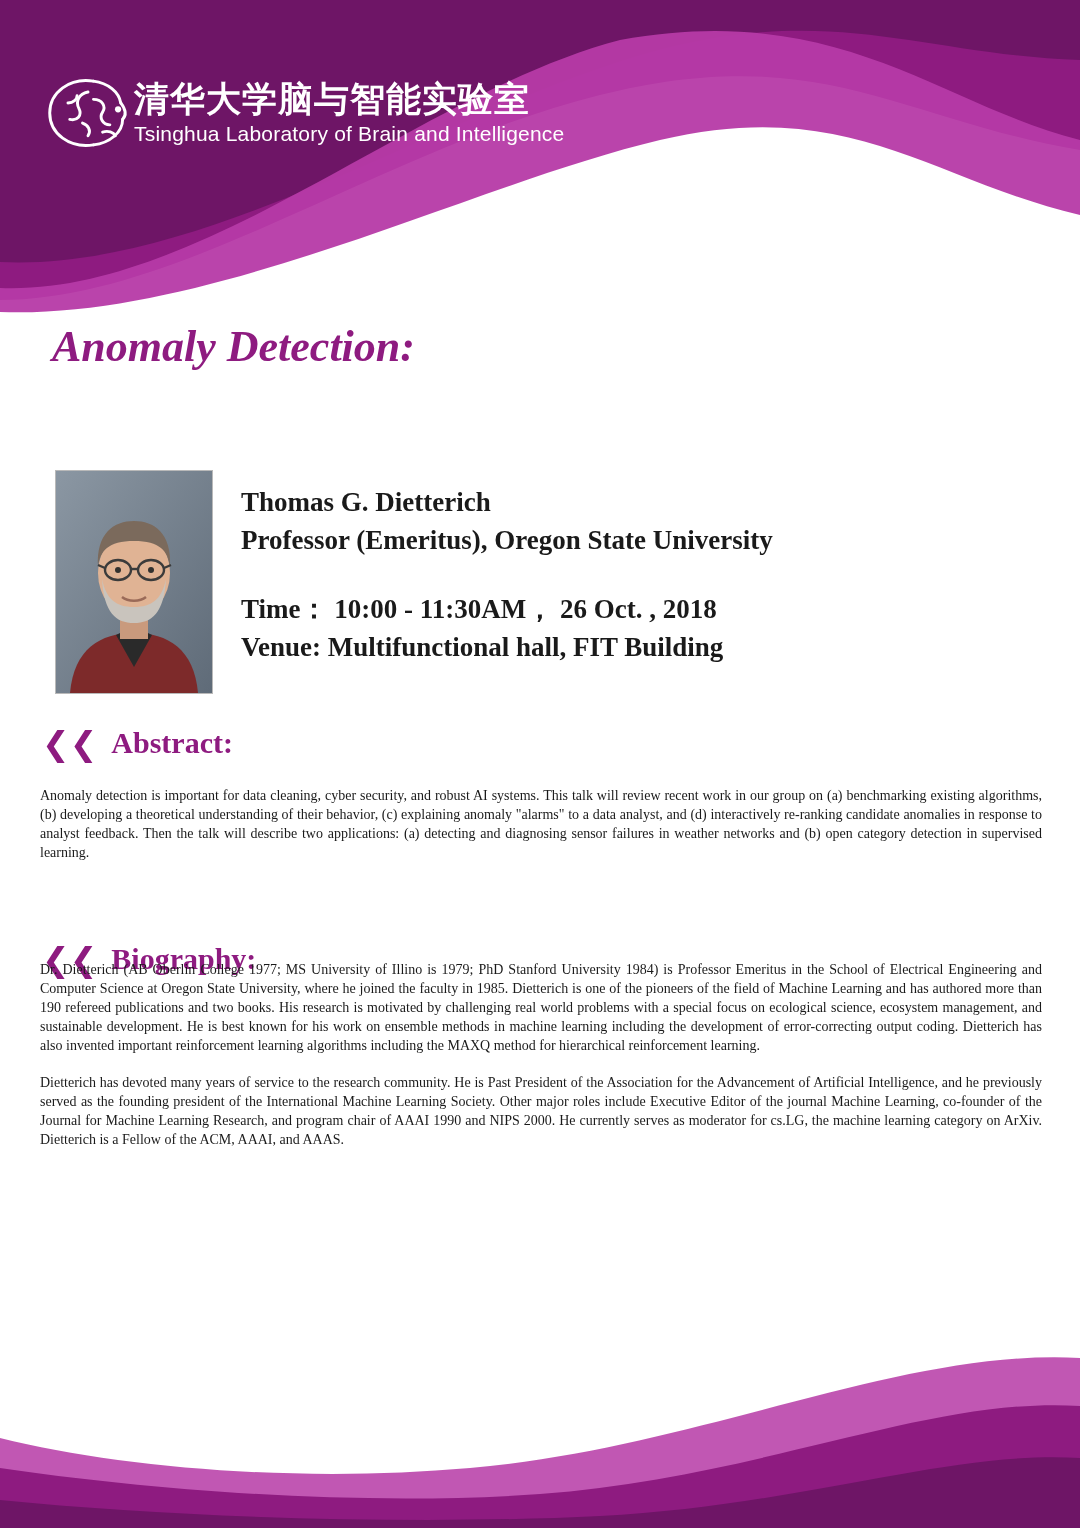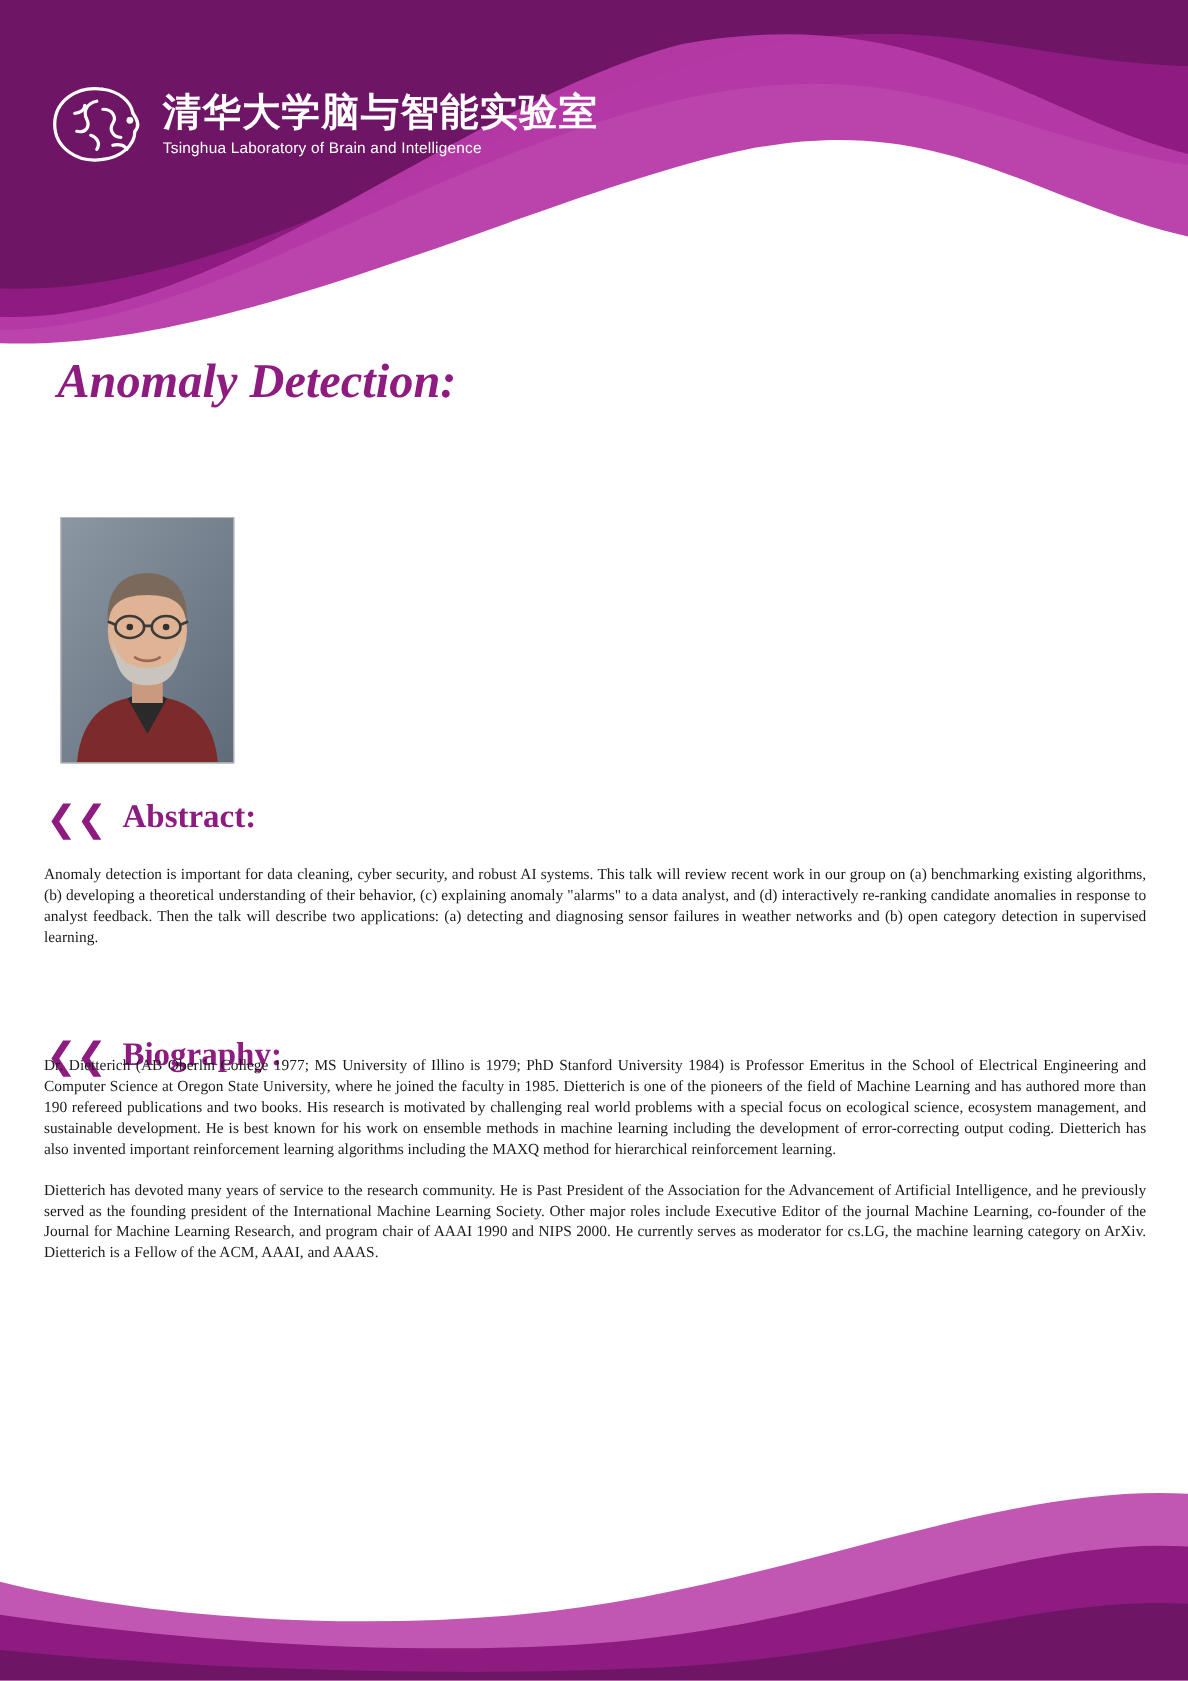--- a/index.html
+++ b/index.html
@@ -34,41 +34,40 @@
     height: 210px;
   }
 
   
   .logo-block {
     position: absolute;
     top: 72px;
     left: 42px;
     display: flex;
     align-items: center;
-    gap: 14px;
   }
   .logo-mark {
     width: 92px;
     height: 82px;
     flex: 0 0 auto;
   }
   .logo-text {
     color: #ffffff;
     line-height: 1.05;
   }
   .logo-cn {
     font-family: "DejaVu Sans", sans-serif;
     font-size: 35px;
     font-weight: bold;
     letter-spacing: 1px;
     display: block;
   }
   .logo-en {
     font-family: "Liberation Sans", sans-serif;
-    font-size: 14px;
+    font-size: 21px;
     display: block;
     margin-top: 5px;
     letter-spacing: 0.2px;
   }
 
   
   .title {
     position: absolute;
     top: 318px;
     left: 52px;
@@ -219,20 +218,27 @@
           <path d="M49,97 L42,94"></path>
           <path d="M108,97 L115,94"></path>
         </g>
 
         <circle cx="62" cy="99" r="3" fill="#31302e"></circle>
         <circle cx="95" cy="99" r="3" fill="#31302e"></circle>
 
         <path d="M66,126 C72,131 84,131 90,126" stroke="#9a6a58" stroke-width="2.4" fill="none"></path>
       </svg>
     </div>
+    <div class="speaker-info">
+      <div>Thomas G. Dietterich</div>
+      <div>Professor (Emeritus), Oregon State University</div>
+      <div class="gap"></div>
+      <div>Time： 10:00 - 11:30AM， 26 Oct. , 2018</div>
+      <div>Venue: Multifunctional hall,  FIT Building</div>
+    </div>
   </div>
 
   <div class="section-head" style="top:726px;">
     <span class="chev">❮❮</span>
     <span class="section-title">Abstract:</span>
   </div>
 
   <div class="body-text" style="top:786px;">
     <p>Anomaly detection is important for data cleaning, cyber security, and robust AI systems. This talk will review recent work in our group on (a) benchmarking existing algorithms, (b) developing a theoretical understanding of their behavior, (c) explaining anomaly "alarms" to a data analyst, and (d) interactively re-ranking candidate anomalies in response to analyst feedback. Then the talk will describe two applications: (a) detecting and diagnosing sensor failures in weather networks and (b) open category detection in supervised learning.</p>
   </div>

